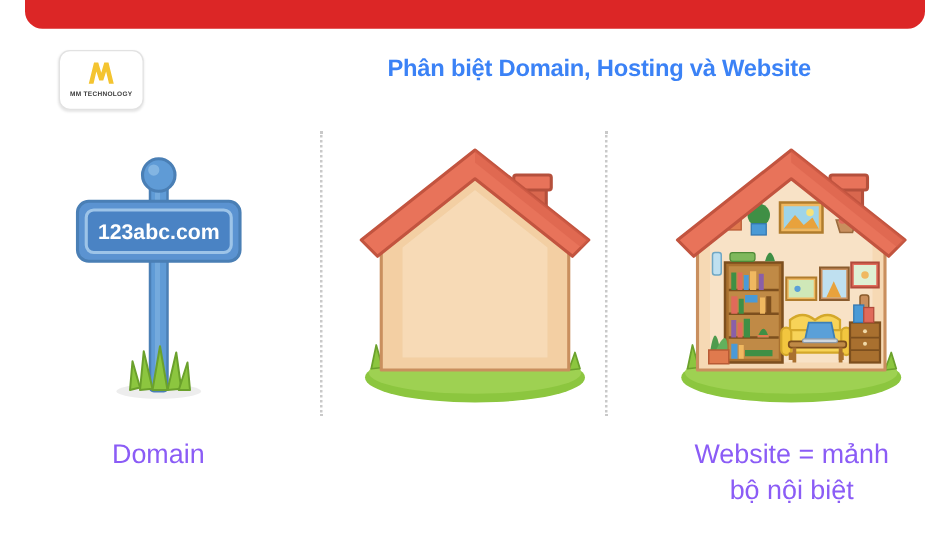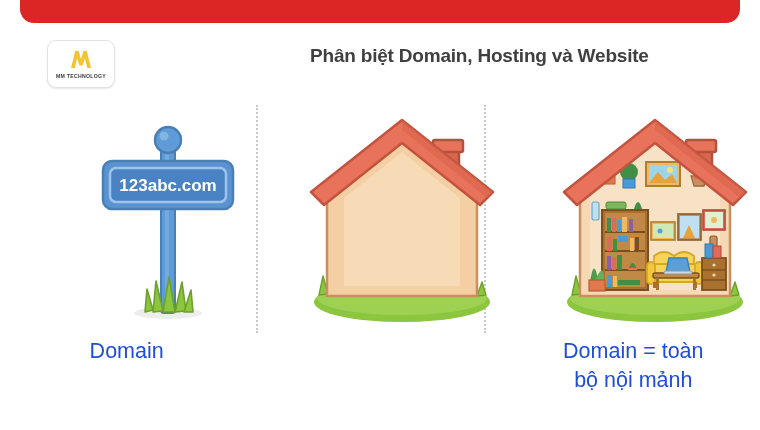--- a/index.html
+++ b/index.html
@@ -55,21 +55,21 @@
     white-space: nowrap;
   }
 
   .page-title {
     position: absolute;
     left: 310px;
     top: 45px;
     width: 420px;
     font-size: 19px;
     font-weight: bold;
-    color: #404040;
+    color: #3b82f6;
     letter-spacing: -0.2px;
     font-family: "Liberation Sans", sans-serif;
     white-space: nowrap;
   }
 
   
   .columns {
     position: absolute;
     left: 0;
     top: 100px;
@@ -83,28 +83,28 @@
     display: flex;
     flex-direction: column;
     align-items: center;
   }
   .art {
     height: 225px;
     width: 100%;
     position: relative;
     display: flex;
     align-items: flex-end;
-    justify-content: flex-end;
+    justify-content: center;
   }
   .caption {
-    margin-top: 12px;
+    margin-top: 24px;
     text-align: center;
     font-size: 21.5px;
     line-height: 1.33;
-    color: #1d4ed8;
+    color: #8b5cf6;
     font-family: "Liberation Sans", sans-serif;
     width: 230px;
   }
 
   .divider {
     position: absolute;
     top: 5px;
     width: 0;
     height: 228px;
     border-left: 2px dotted #c9c9c9;
@@ -321,18 +321,18 @@
 
           <rect x="155" y="134" width="8" height="14" fill="#4a9ad6" stroke="#3377b0" stroke-width="1"></rect>
           <rect x="163" y="136" width="8" height="12" fill="#e06a5a" stroke="#b04a3a" stroke-width="1"></rect>
         </g>
 
         <path d="M105 10 L196 82 L183 95 L105 33 L27 95 L14 82 Z" fill="#e8735a" stroke="#c2543f" stroke-width="2.5" stroke-linejoin="round"></path>
         <path d="M105 10 L196 82 L190 88 L105 20 Z" fill="#d9604a" opacity="0.55"></path>
       </svg>
     </div>
     <div class="caption">
-      <div>Domain = toàn</div>
-      <div>bộ nội mảnh</div>
+      <div>Website = mảnh</div>
+      <div>bộ nội biệt</div>
     </div>
   </div>
 
 </div>
 
 </body></html>

